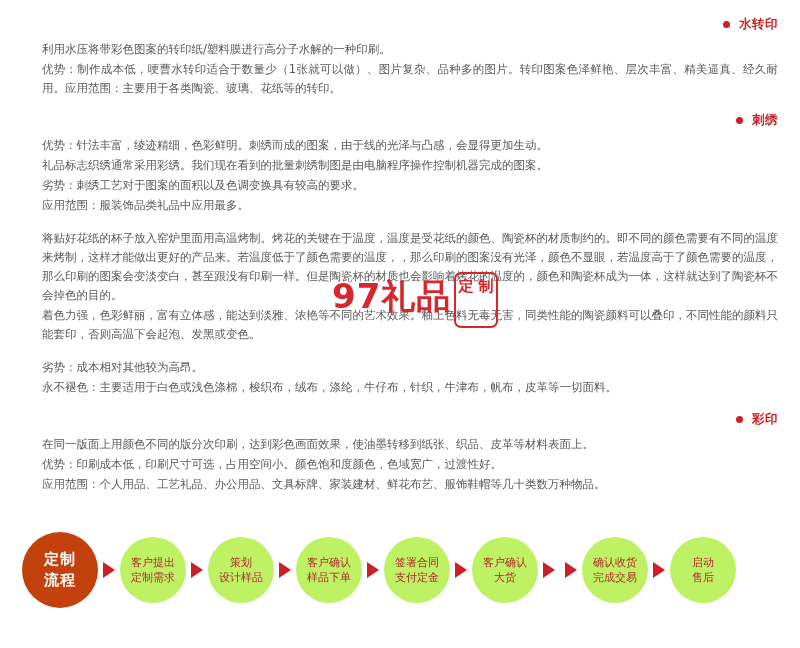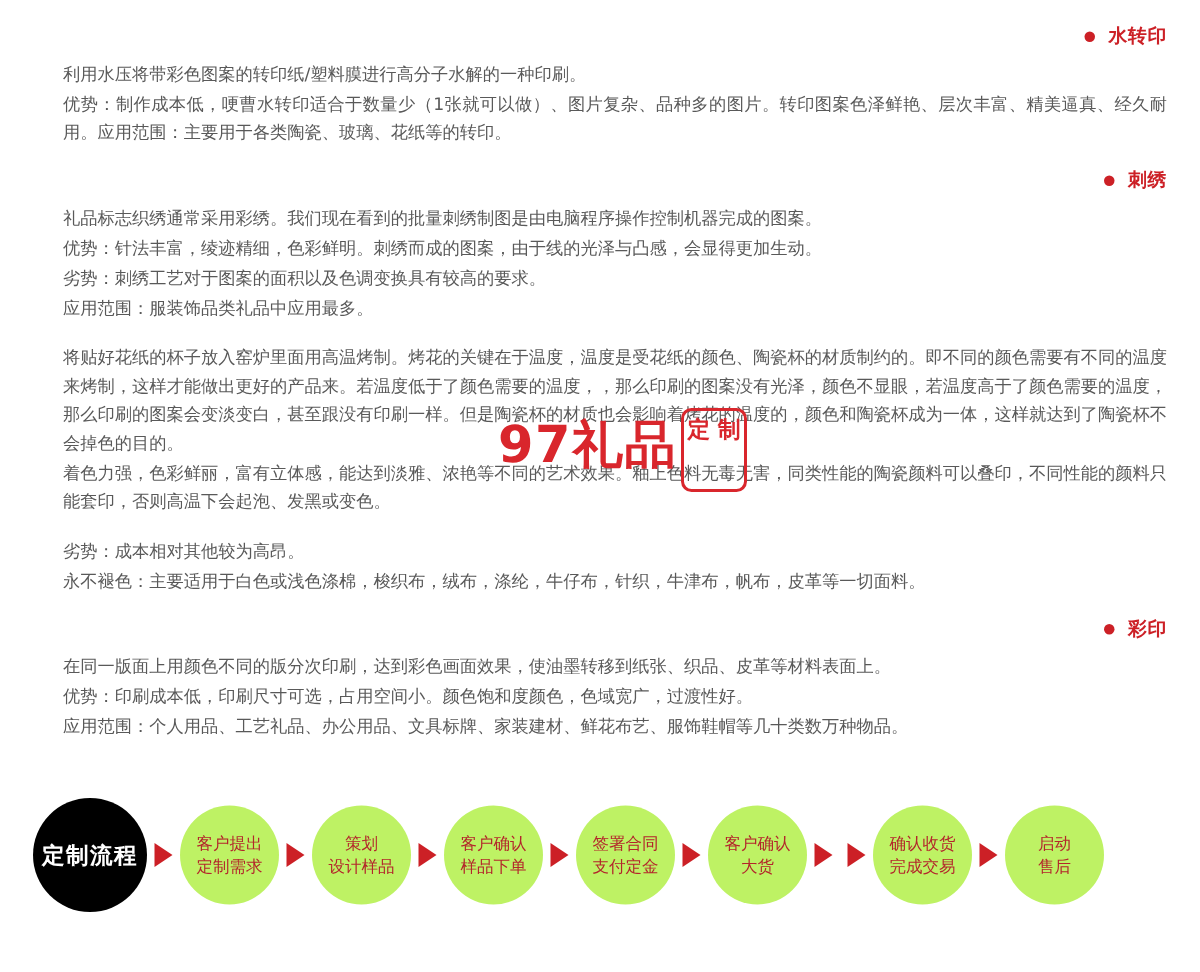--- a/index.html
+++ b/index.html
@@ -100,27 +100,27 @@
     bottom: 40px;
     width: 760px;
     height: 76px;
     display: flex;
     align-items: center;
   }
   .flow-start {
     width: 76px;
     height: 76px;
     border-radius: 50%;
-    background: #000000;
+    background: #c2410c;
     color: #ffffff;
     font-size: 15px;
     font-weight: bold;
     line-height: 21px;
     display: flex;
-    flex-direction: row;
+    flex-direction: column;
     align-items: center;
     justify-content: center;
     flex: 0 0 auto;
     letter-spacing: 1px;
   }
   .arrow {
     width: 0;
     height: 0;
     border-top: 8px solid transparent;
     border-bottom: 8px solid transparent;
@@ -160,22 +160,22 @@
       <p class="para">优势：制作成本低，哽曹水转印适合于数量少（1张就可以做）、图片复杂、品种多的图片。转印图案色泽鲜艳、层次丰富、精美逼真、经久耐用。应用范围：主要用于各类陶瓷、玻璃、花纸等的转印。</p>
     </div>
   </div>
 
   <div class="section">
     <div class="sec-head">
       <span class="bullet"></span>
       <span class="sec-title">刺绣</span>
     </div>
     <div class="sec-body">
+      <p class="para">优势：针法丰富，绫迹精细，色彩鲜明。刺绣而成的图案，由于线的光泽与凸感，会显得更加生动。</p>
       <p class="para">礼品标志织绣通常采用彩绣。我们现在看到的批量刺绣制图是由电脑程序操作控制机器完成的图案。</p>
-      <p class="para">优势：针法丰富，绫迹精细，色彩鲜明。刺绣而成的图案，由于线的光泽与凸感，会显得更加生动。</p>
       <p class="para">劣势：刺绣工艺对于图案的面积以及色调变换具有较高的要求。</p>
       <p class="para">应用范围：服装饰品类礼品中应用最多。</p>
     </div>
   </div>
 
   <div class="section">
     <div class="sec-body">
       <p class="para">将贴好花纸的杯子放入窑炉里面用高温烤制。烤花的关键在于温度，温度是受花纸的颜色、陶瓷杯的材质制约的。即不同的颜色需要有不同的温度来烤制，这样才能做出更好的产品来。若温度低于了颜色需要的温度，，那么印刷的图案没有光泽，颜色不显眼，若温度高于了颜色需要的温度，那么印刷的图案会变淡变白，甚至跟没有印刷一样。但是陶瓷杯的材质也会影响着烤花的温度的，颜色和陶瓷杯成为一体，这样就达到了陶瓷杯不会掉色的目的。</p>
       <p class="para">着色力强，色彩鲜丽，富有立体感，能达到淡雅、浓艳等不同的艺术效果。釉上色料无毒无害，同类性能的陶瓷颜料可以叠印，不同性能的颜料只能套印，否则高温下会起泡、发黑或变色。</p>
     </div>

